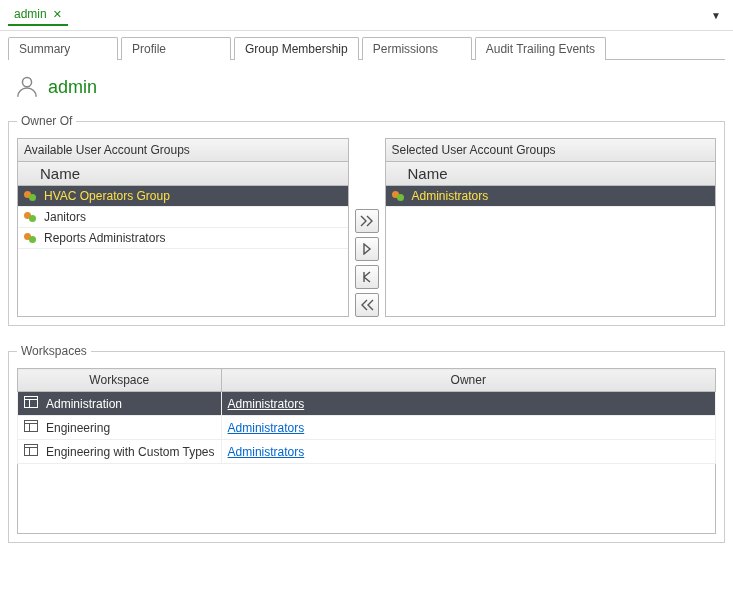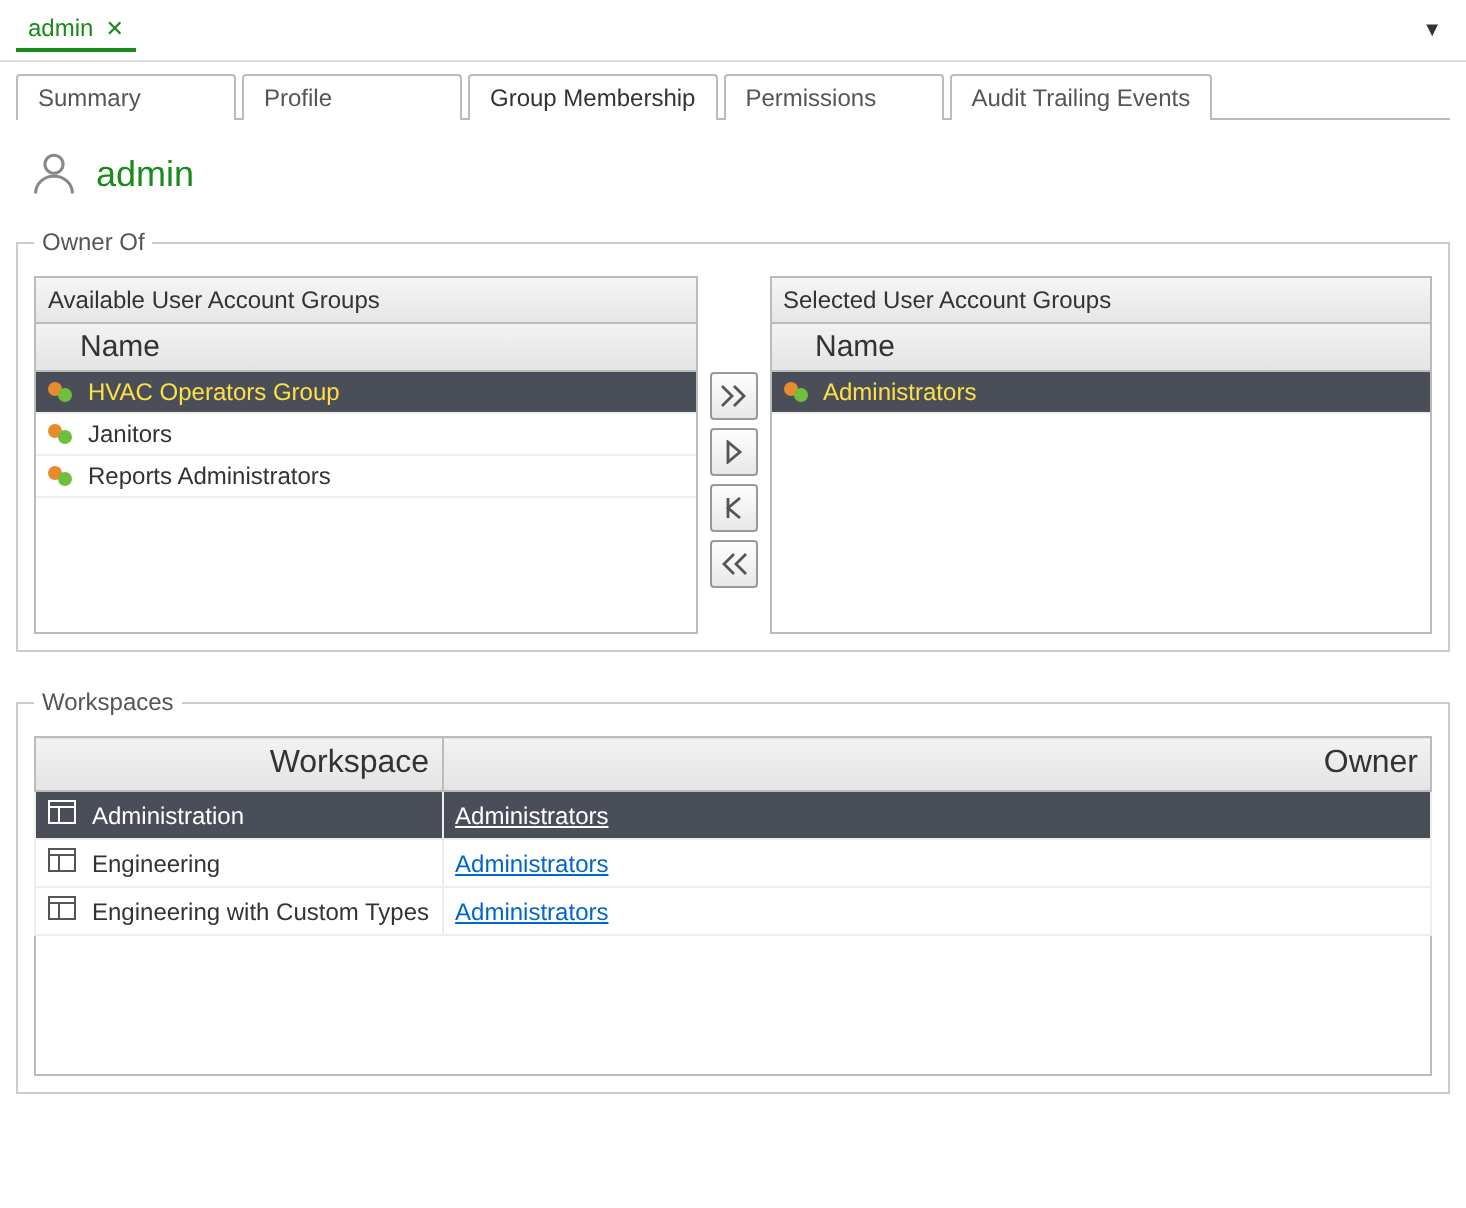--- a/index.html
+++ b/index.html
@@ -11,35 +11,35 @@
 .tabs-row { display: flex; padding: 6px 8px 0; gap: 0; }
 .tab { border: 1px solid #bbb; padding: 4px 10px; min-width: 110px; background: #fff; border-bottom: 0; margin-right: 3px; font-size: 12px; cursor: pointer; border-radius: 2px 2px 0 0; color: #555; }
 .tab.active { background: #fff; color: #333; position: relative; z-index: 2; }
 .tab-content { margin: 0 8px 8px; border-top: 1px solid #bbb; padding-top: 12px; }
 .tabs-row + .tab-content { margin-top: -1px; }
 .page-header { display: flex; align-items: center; gap: 8px; padding: 2px 6px 14px; }
 .page-title { color: #1a8a1a; font-size: 18px; font-weight: 400; }
 .user-icon svg { display: block; }
 fieldset { border: 1px solid #ccc; margin: 0 0 18px 0; padding: 10px 8px 8px; position: relative; }
 legend { font-size: 12px; color: #555; padding: 0 4px; }
-.member-row { display: flex; gap: 6px; align-items: flex-start; }
+.member-row { display: flex; gap: 6px; align-items: flex-end; }
 .list-panel { flex: 1; border: 1px solid #bbb; background: #fff; }
 .panel-title { background: linear-gradient(#f5f5f5,#e6e6e6); border-bottom: 1px solid #bbb; padding: 4px 6px; font-size: 12px; }
 .col-header { background: linear-gradient(#f2f2f2,#e4e4e4); border-bottom: 1px solid #bbb; padding: 3px 6px 3px 22px; font-size: 15px; }
 .list-body { min-height: 130px; }
 .list-item { display: flex; align-items: center; gap: 6px; padding: 3px 6px; border-bottom: 1px solid #eee; cursor: pointer; }
 .list-item.selected { background: #4a4e58; color: #fde047; }
 .group-icon { width: 14px; height: 14px; position: relative; }
 .group-icon::before { content: ""; position: absolute; left: 0; top: 2px; width: 7px; height: 7px; background: #e88b2d; border-radius: 50%; }
 .group-icon::after { content: ""; position: absolute; left: 5px; top: 5px; width: 7px; height: 7px; background: #6fbf3b; border-radius: 50%; }
 .btn-col { display: flex; flex-direction: column; gap: 4px; padding-top: 48px; }
 .move-btn { width: 24px; height: 24px; border: 1px solid #999; background: linear-gradient(#fdfdfd,#e8e8e8); border-radius: 2px; display: flex; align-items: center; justify-content: center; cursor: pointer; }
 .move-btn svg { display: block; }
 .workspaces-table { width: 100%; border: 1px solid #bbb; border-collapse: collapse; }
-.workspaces-table th { background: linear-gradient(#f2f2f2,#e4e4e4); border: 1px solid #bbb; padding: 4px 6px; text-align: right; font-weight: 400; font-size: 16px; }
+.workspaces-table th { background: linear-gradient(#f2f2f2,#e4e4e4); border: 1px solid #bbb; padding: 4px 6px; text-align: center; font-weight: 400; font-size: 12px; }
 .workspaces-table td { border: 1px solid #eee; padding: 4px 6px; }
 .workspaces-table tr.selected-row td { background: #4a4e58; color: #fff; }
 .workspaces-table tr.selected-row a { color: #fff; text-decoration: underline; }
 .workspaces-table a { color: #0066cc; text-decoration: underline; cursor: pointer; }
 .ws-icon { display: inline-block; vertical-align: middle; margin-right: 4px; }
 .ws-body { min-height: 150px; }
 .ws-cell { display: flex; align-items: center; gap: 4px; }
 .ws-cell.ws-name { white-space: nowrap; overflow: hidden; text-overflow: ellipsis; }
 .th-ws { width: 160px; }
 </style>

